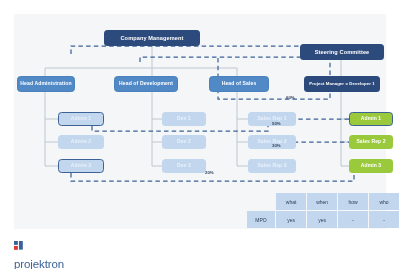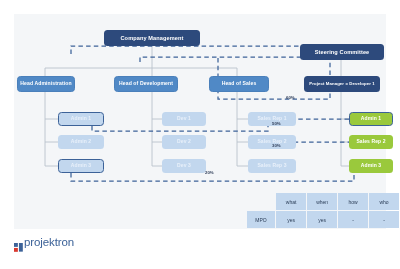--- a/index.html
+++ b/index.html
@@ -40,21 +40,21 @@
 
   
   .tbl{position:absolute;border-collapse:separate;border-spacing:1.2px;}
   .tbl td{background:#c2d7ee;color:#2b3d57;font-size:5px;
           text-align:center;vertical-align:middle;
           width:29px;height:15px;}
   .tbl td.blank{background:transparent;}
   .tbl td.rowhead{width:27px;}
 
   
-  .logo{position:absolute;left:14px;top:236px;display:flex;align-items:center;gap:1px;}
+  .logo{position:absolute;left:14px;top:236px;display:flex;align-items:flex-start;gap:13px;flex-direction:column;}
   .logomark{position:relative;width:9px;height:9px;flex:0 0 auto;}
   .logotext{font-size:11.5px;color:#3c6298;letter-spacing:-.1px;}
 </style>
 </head>
 <body>
 
 <div id="stage">
 
   <div class="canvas"></div>
   <div class="tableband"></div>

